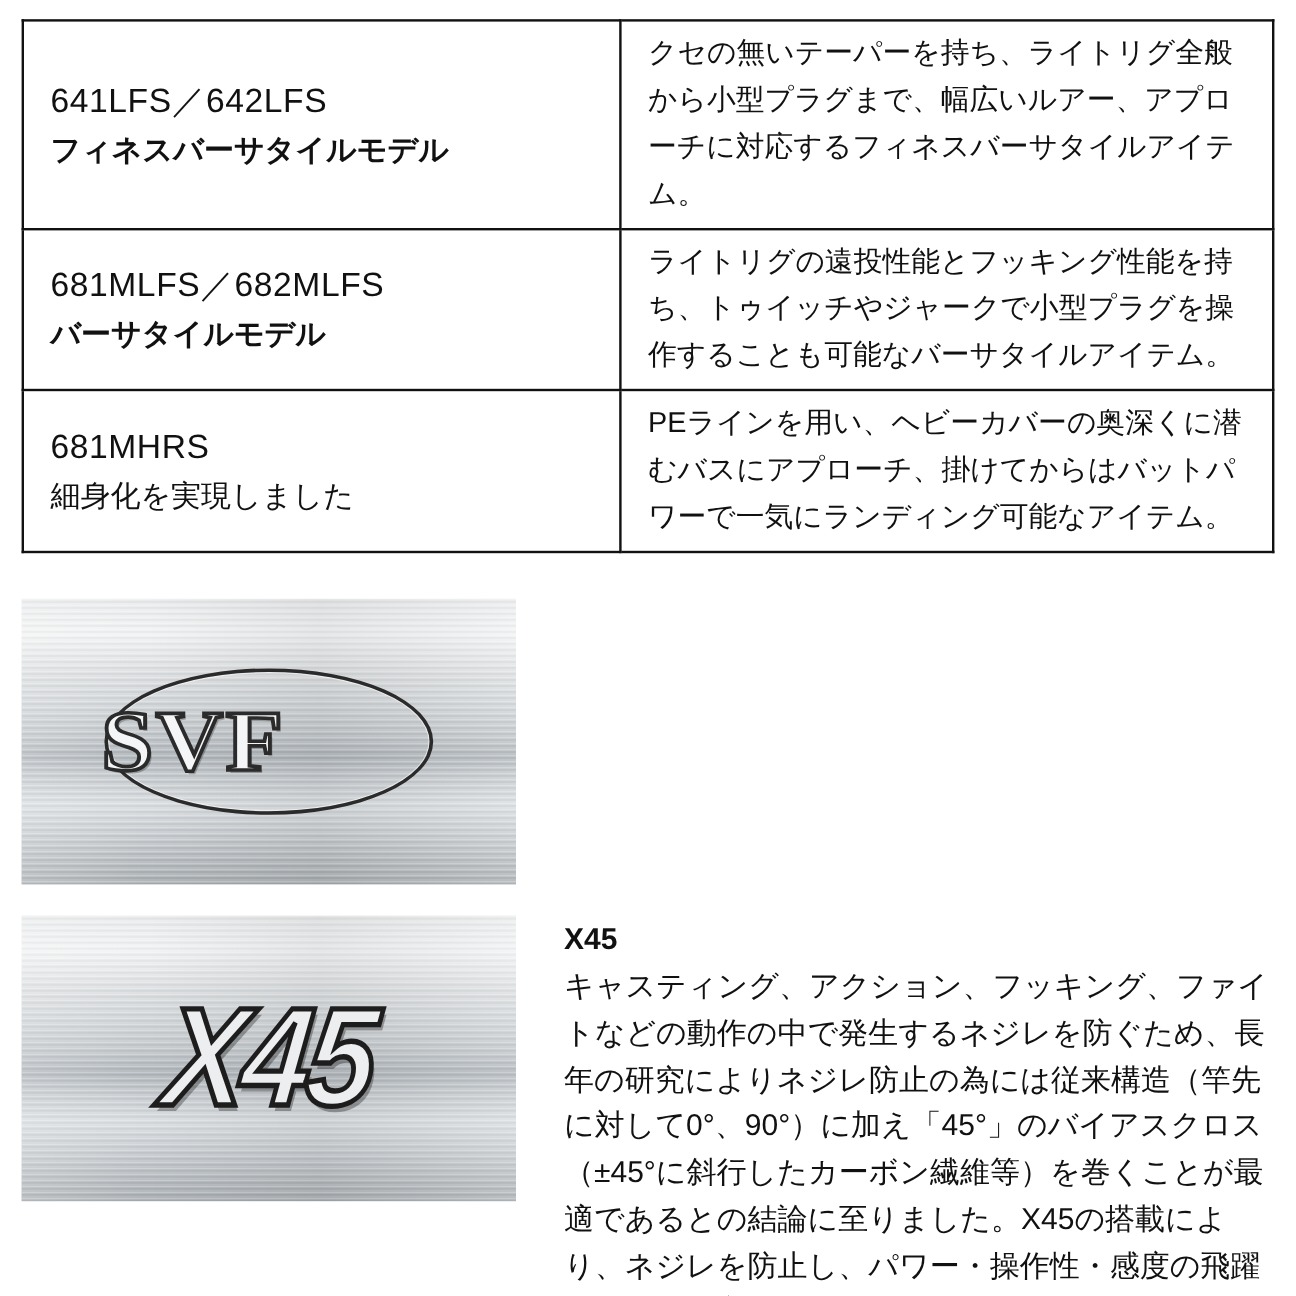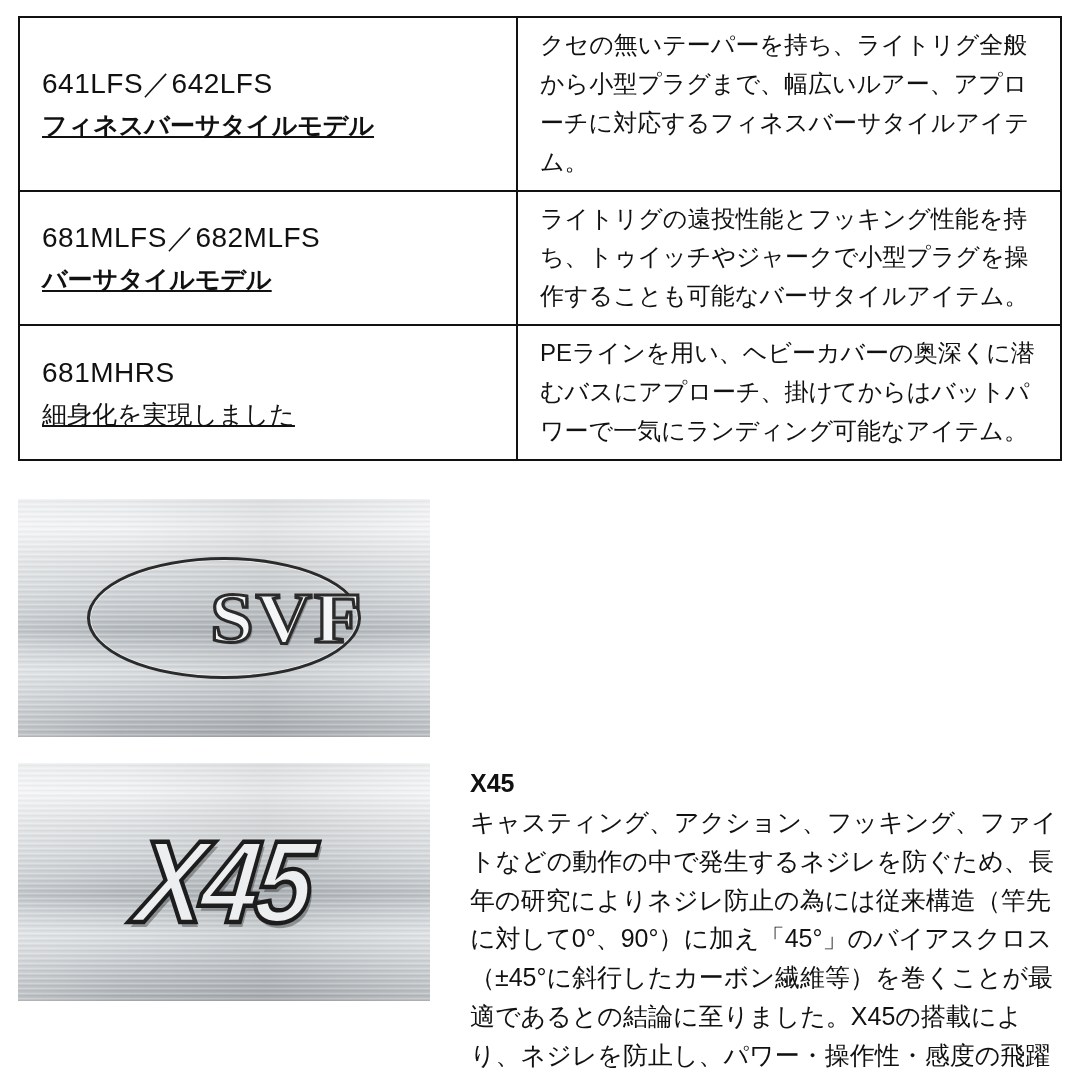--- a/index.html
+++ b/index.html
@@ -44,21 +44,20 @@
     font-size: 28px;
     letter-spacing: 0.5px;
     line-height: 1.5;
     color: #111111;
   }
   .model-label {
     font-size: 25px;
     line-height: 1.5;
     color: #111111;
     margin-top: 2px;
-    text-decoration: underline;
   }
   .model-label.bold {
     font-weight: bold;
   }
   .model-desc {
     font-size: 24px;
     line-height: 1.62;
     color: #111111;
   }
 
@@ -125,21 +124,21 @@
   }
 
   
   .svf-oval {
     width: 268px;
     height: 116px;
     border: 3px solid #2b2b2b;
     border-radius: 50%;
     display: flex;
     align-items: center;
-    justify-content: flex-end;
+    justify-content: flex-start;
     background: transparent;
     box-shadow: inset 0 0 0 1px rgba(255,255,255,0.55);
   }
   .svf-text {
     font-family: "Liberation Serif", serif;
     font-size: 72px;
     font-weight: bold;
     letter-spacing: 2px;
     color: #f4f5f6;
     -webkit-text-stroke: 3px #2b2b2b;

